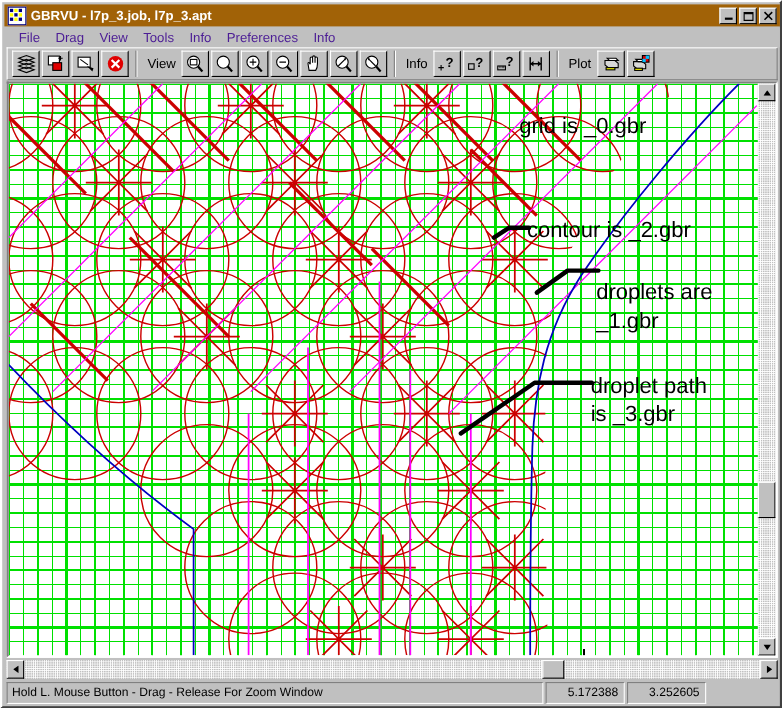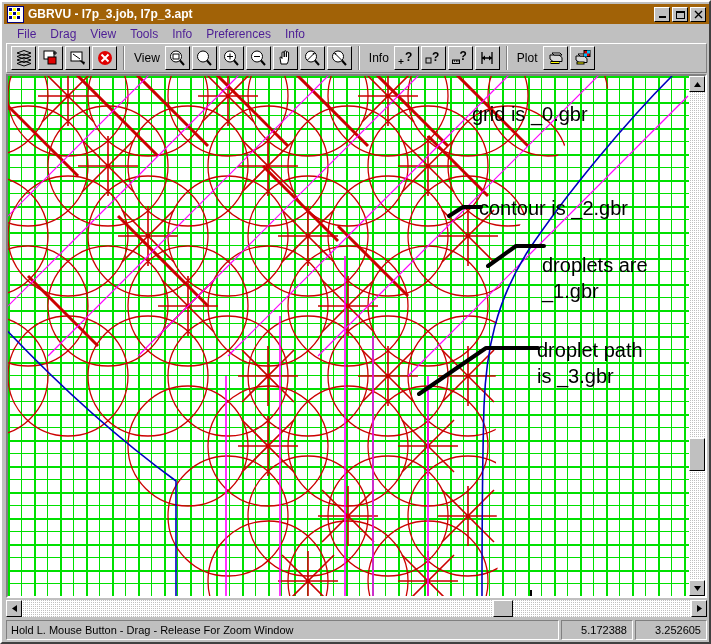--- a/index.html
+++ b/index.html
@@ -116,21 +116,21 @@
     position:absolute;background:#c0c0c0;
     border-top:1px solid #ffffff;border-left:1px solid #ffffff;
     border-right:1px solid #000000;border-bottom:1px solid #000000;
     box-sizing:border-box;
   }
   .hscroll{
     position:absolute;left:4px;top:598px;width:701px;height:17px;
   }
   
   .statusbar{
-    position:absolute;left:4px;top:618px;width:701px;height:20px;
+    position:absolute;left:4px;top:618px;width:636px;height:20px;
     display:flex;align-items:stretch;
   }
   .spanel{
     border-top:1px solid #808080;border-left:1px solid #808080;
     border-right:1px solid #ffffff;border-bottom:1px solid #ffffff;
     box-sizing:border-box;background:#c0c0c0;
     display:flex;align-items:center;
     font-size:11px;color:#000;font-family:"Liberation Sans",sans-serif;
   }
   .spanel.left{flex:1 1 auto;padding-left:4px;}

